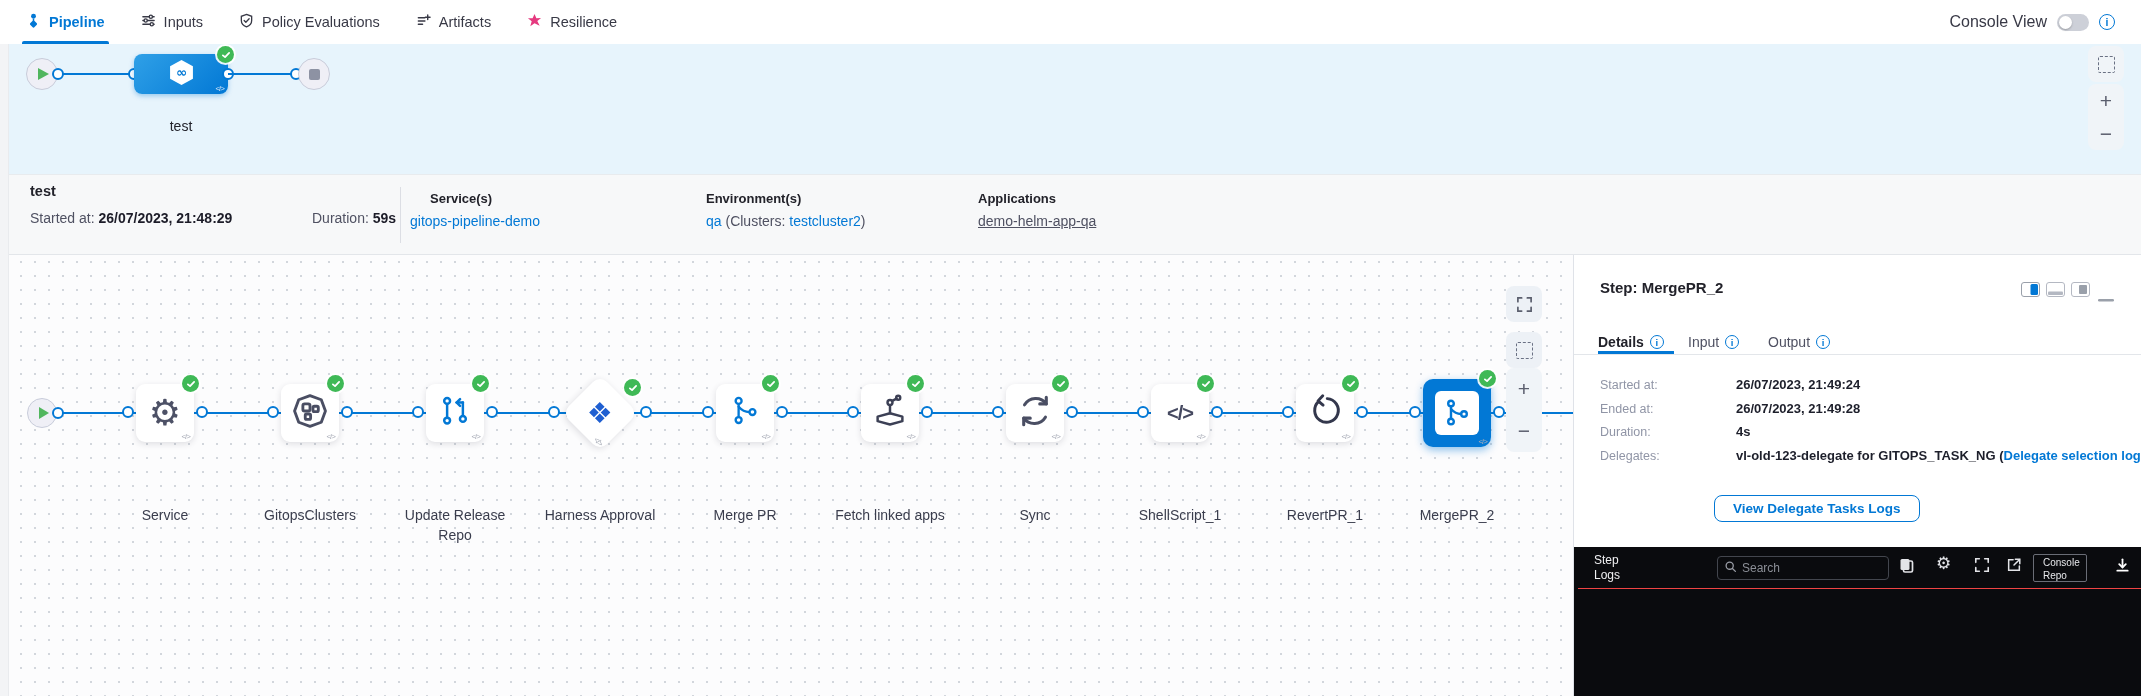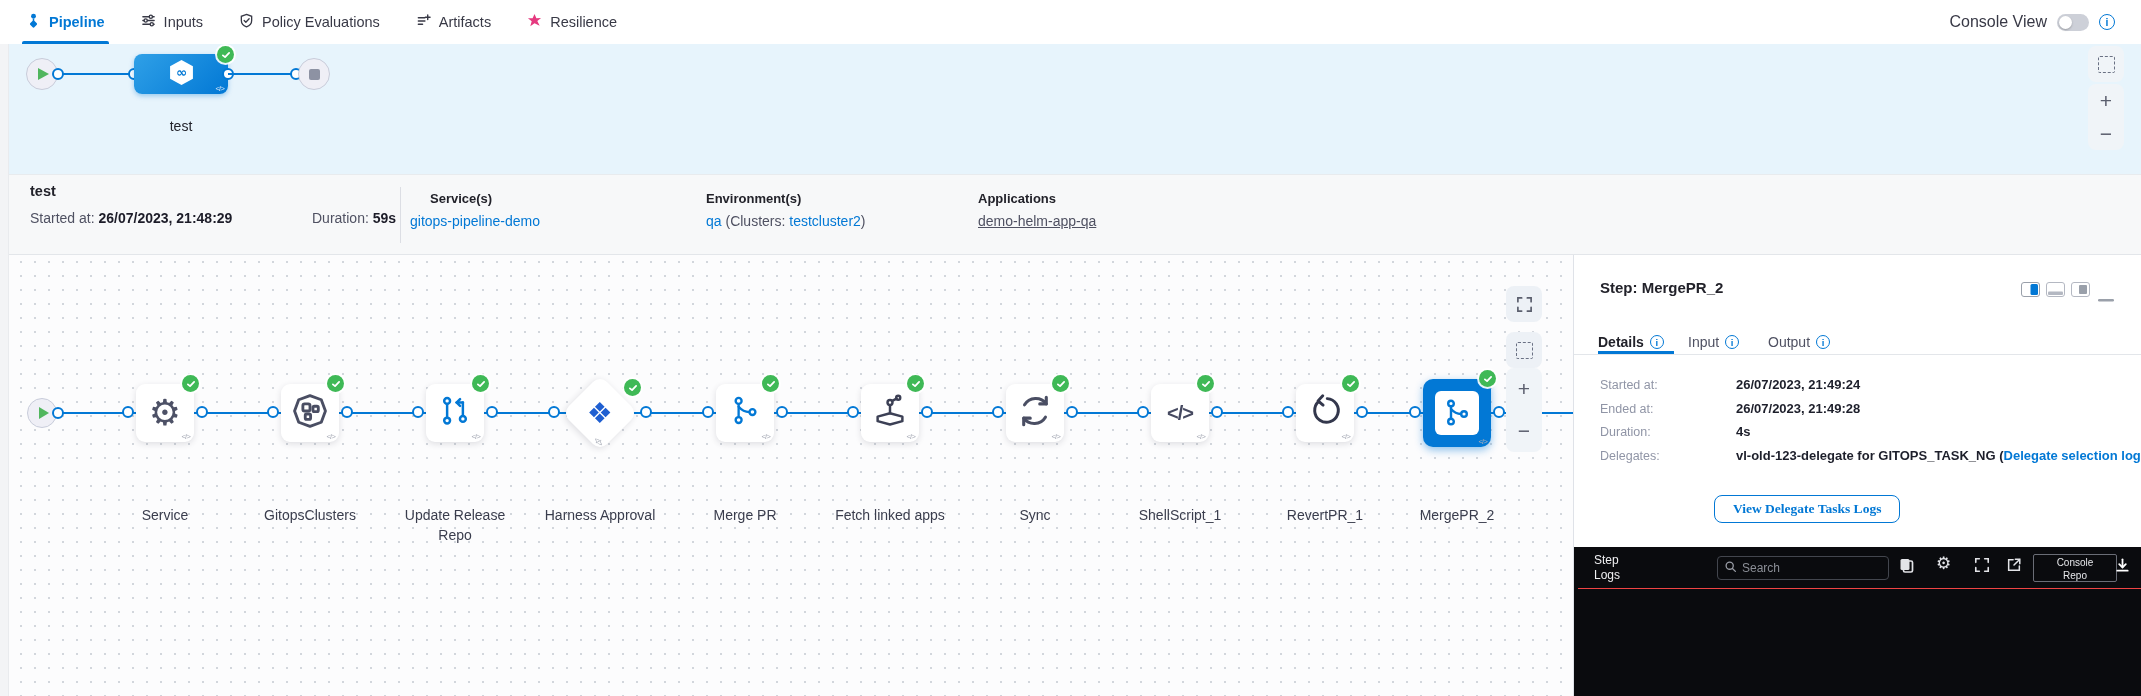--- a/index.html
+++ b/index.html
@@ -94,33 +94,33 @@
           font-size:14px; color:#4f5162; cursor:pointer; }
   .ptab.active { font-weight:700; color:#22222a; }
   #tab-underline { position:absolute; left:24px; top:96px; width:76px; height:2.5px; background:#0278d5; }
   #tab-divider { position:absolute; left:0; top:99px; width:568px; height:1px; background:#e3e6ea; }
   #fields { position:absolute; left:0; top:120px; right:0; }
   .fieldrow { position:relative; height:23.5px; }
   .fl { position:absolute; left:26px; top:3px; color:#9095a6; font-size:12.5px; }
   .fv { position:absolute; left:162px; top:2px; color:#1d1f2b; font-size:13px; font-weight:600; white-space:nowrap; }
   .fv a.link { font-weight:600; }
   #delegate-btn { position:absolute; left:140px; top:240px; padding:5px 18px; border:1px solid #0278d5;
-                  border-radius:8px; background:#fff; color:#0278d5; font-size:13.5px; font-weight:700; cursor:pointer;font-family:Liberation Serif, serif; }
+                  border-radius:8px; background:#fff; color:#0278d5; font-size:13.5px; font-weight:700; cursor:pointer; }
 
   
   #log-console { position:absolute; left:0; top:292px; width:568px; height:149px; background:#0a0b0e; color:#e8e9ec; }
   #lc-head { position:absolute; left:4px; top:0; width:568px; height:42px; border-bottom:1px solid #ef4444; }
   #lc-title { position:absolute; left:16px; top:6px; font-size:12px; line-height:15px; color:#f0f0f2; }
   #lc-search { position:absolute; left:139px; top:9px; width:172px; height:24px; border:1px solid #43464e;
                border-radius:4px; background:transparent; display:flex; align-items:center; padding:0 6px; gap:5px; }
   #lc-search input { border:none; outline:none; background:transparent; color:#d7d9dd; font-size:12px; width:130px; }
   #lc-search input::placeholder { color:#8b8e96; }
   .lc-ico { position:absolute; top:10px; cursor:pointer; }
-  #lc-consoleview { position:absolute; left:455px; top:7px; width:84px; height:28px; border:1px solid #6a6d76;
-                    border-radius:2px; font-size:10px; line-height:13px; color:#e6e7ea; padding:1px 9px; cursor:pointer;text-align:center; }
+  #lc-consoleview { position:absolute; left:455px; top:7px; width:54px; height:28px; border:1px solid #6a6d76;
+                    border-radius:2px; font-size:10px; line-height:13px; color:#e6e7ea; padding:1px 9px; cursor:pointer; }
   #lc-lines { position:absolute; left:0; top:50px; width:568px;
               font-family:"DejaVu Sans Mono", monospace; font-size:12.3px; }
 </style>
 </head>
 <body>
 
 <div id="topnav">
   <div class="nav-tab active">
     <span><svg viewBox="0 0 16 16" width="15" height="15">
           <circle cx="8" cy="3.4" r="2.6" fill="#0278d5"></circle>

